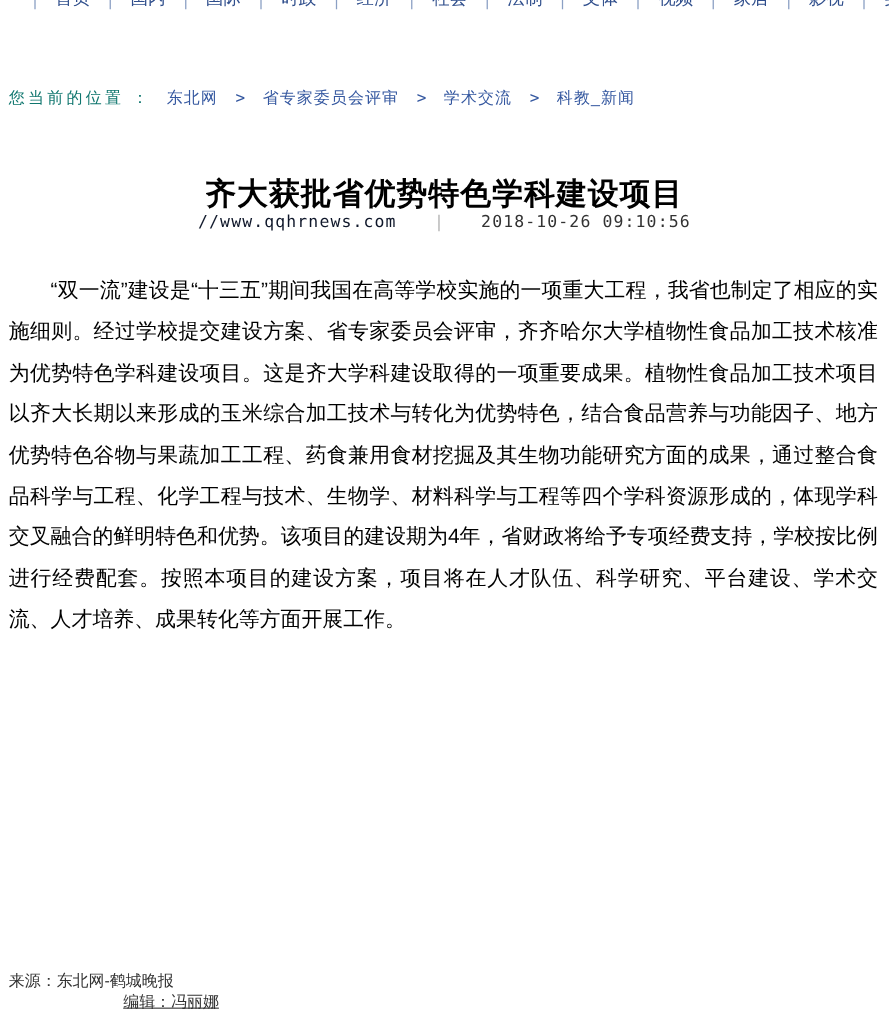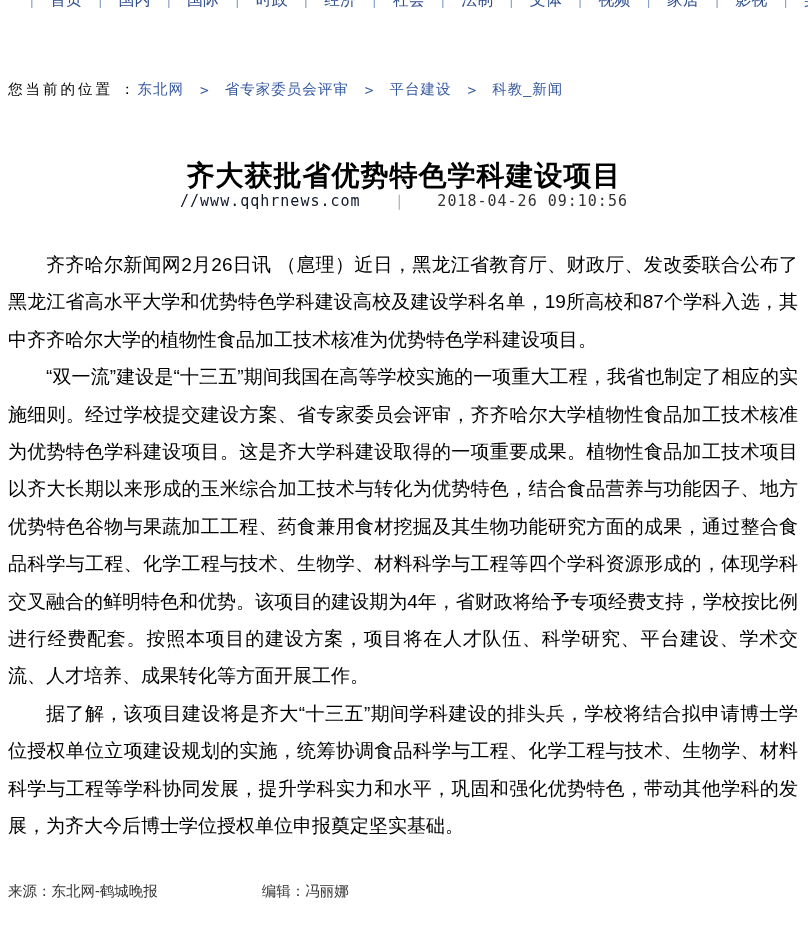--- a/index.html
+++ b/index.html
@@ -24,21 +24,21 @@
   .topnav a { color:#2f4e8c; text-decoration:none; cursor:pointer; }
   .topnav .sep { color:#8ba0c4; font-size:14px; }
 
   
   .breadcrumb {
     position:absolute; top:80px; left:8px; right:8px;
     font-size:14.5px; color:#333;
     display:flex; align-items:center;
     white-space:nowrap;
   }
-  .breadcrumb .crumb-label { letter-spacing:3px; color:#000000; }
+  .breadcrumb .crumb-label { letter-spacing:3px; color:#0f766e; margin-right:14px; }
   .breadcrumb a { color:#3558a0; text-decoration:none; cursor:pointer; letter-spacing:1px;text-align:right; }
   .breadcrumb .gt { color:#3558a0; margin:0 16px; font-family:"DejaVu Sans Mono", monospace; }
 
   
   .article-title {
     position:absolute; top:138px; left:0; right:0;
     text-align:center;
     font-family:"Liberation Serif", serif;
     font-weight:bold;
     font-size:28px; color:#000;
@@ -64,22 +64,23 @@
     text-align:justify;
     color:#000;
   }
   .article-body p { margin:0; text-indent:2em; }
 
   
   .article-footer {
     position:absolute; top:882px; left:8px; right:8px;
     font-size:14.5px; color:#333;
     display:flex;
+    flex-direction:column;
   }
-  .article-footer .editor { margin-left:104px; }
+  .article-footer .editor { margin-left:104px;text-decoration:underline; }
 </style>
 </head>
 <body>
 
 <nav class="topnav">
   <span class="sep">|</span>
   <a>首页</a>
   <span class="sep">|</span>
   <a>国内</a>
   <span class="sep">|</span>
@@ -103,35 +104,33 @@
   <span class="sep">|</span>
   <a>美食</a>
 </nav>
 
 <div class="breadcrumb">
   <span class="crumb-label">您当前的位置 ：</span>
   <a>东北网</a>
   <span class="gt">&gt;</span>
   <a>省专家委员会评审</a>
   <span class="gt">&gt;</span>
-  <a>平台建设</a>
+  <a>学术交流</a>
   <span class="gt">&gt;</span>
   <a>科教_新闻</a>
 </div>
 
 <h1 class="article-title">齐大获批省优势特色学科建设项目</h1>
 
 <div class="article-meta">
   <a>//www.qqhrnews.com</a>
   <span class="pipe">｜</span>
-  <span class="date">2018-04-26 09:10:56</span>
+  <span class="date">2018-10-26 09:10:56</span>
 </div>
 
 <div class="article-body">
-  <p>齐齐哈尔新闻网2月26日讯 （扈理）近日，黑龙江省教育厅、财政厅、发改委联合公布了黑龙江省高水平大学和优势特色学科建设高校及建设学科名单，19所高校和87个学科入选，其中齐齐哈尔大学的植物性食品加工技术核准为优势特色学科建设项目。</p>
   <p>“双一流”建设是“十三五”期间我国在高等学校实施的一项重大工程，我省也制定了相应的实施细则。经过学校提交建设方案、省专家委员会评审，齐齐哈尔大学植物性食品加工技术核准为优势特色学科建设项目。这是齐大学科建设取得的一项重要成果。植物性食品加工技术项目以齐大长期以来形成的玉米综合加工技术与转化为优势特色，结合食品营养与功能因子、地方优势特色谷物与果蔬加工工程、药食兼用食材挖掘及其生物功能研究方面的成果，通过整合食品科学与工程、化学工程与技术、生物学、材料科学与工程等四个学科资源形成的，体现学科交叉融合的鲜明特色和优势。该项目的建设期为4年，省财政将给予专项经费支持，学校按比例进行经费配套。按照本项目的建设方案，项目将在人才队伍、科学研究、平台建设、学术交流、人才培养、成果转化等方面开展工作。</p>
-  <p>据了解，该项目建设将是齐大“十三五”期间学科建设的排头兵，学校将结合拟申请博士学位授权单位立项建设规划的实施，统筹协调食品科学与工程、化学工程与技术、生物学、材料科学与工程等学科协同发展，提升学科实力和水平，巩固和强化优势特色，带动其他学科的发展，为齐大今后博士学位授权单位申报奠定坚实基础。</p>
 </div>
 
 <div class="article-footer">
   <span class="source">来源：东北网-鹤城晚报</span>
   <span class="editor">编辑：冯丽娜</span>
 </div>
 
 </body></html>

